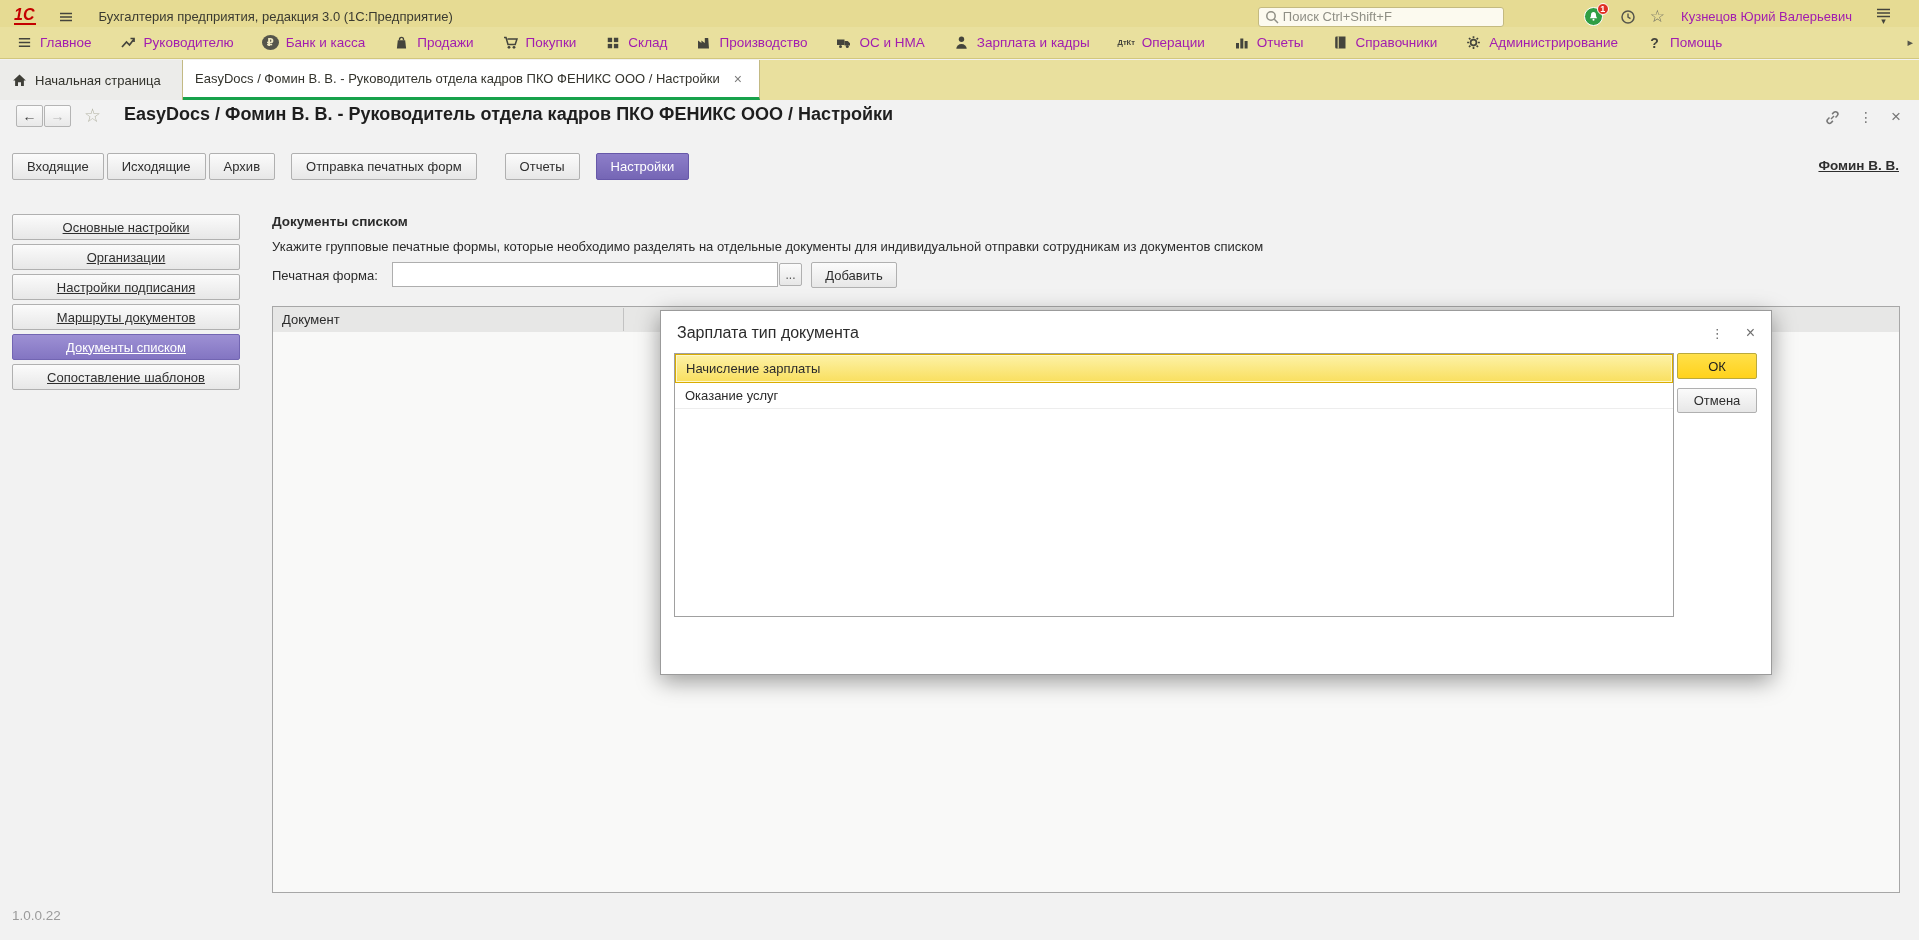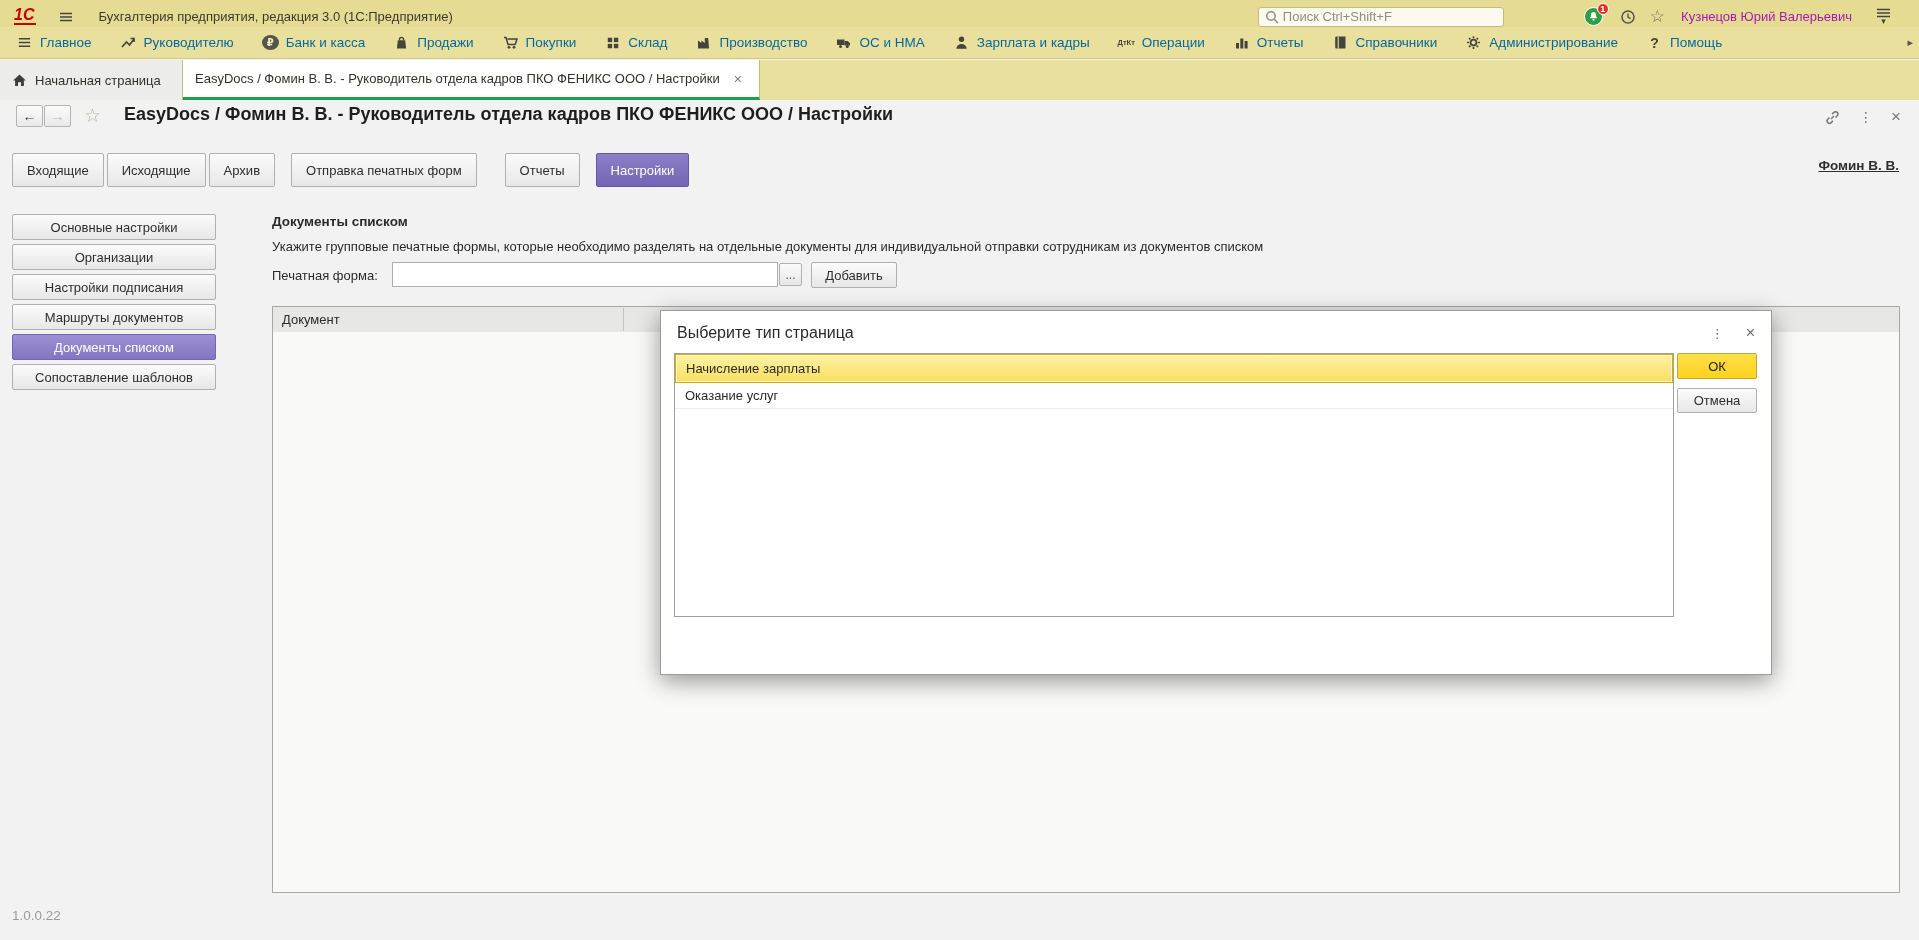--- a/index.html
+++ b/index.html
@@ -20,21 +20,21 @@
   .badge { position:absolute; top:-4px; right:-5px; min-width:12px; height:12px; border-radius:50%; background:#e03024; color:#fff; font-size:9px; font-weight:bold; display:flex; align-items:center; justify-content:center; border:1px solid #fff; }
   .tb-ic { margin-left:16px; display:inline-flex; align-items:center; color:#55554b; }
   .tb-star { margin-left:14px; font-size:17px; color:#6e6e62; line-height:16px; }
   .tb-user { margin-left:16px; color:#a21caf; }
   .tb-menu { margin-left:24px; display:inline-flex; flex-direction:column; align-items:center; line-height:7px; color:#44443c; }
   .tb-menu .caret { font-size:9px; }
 
   .menubar { position:absolute; left:0; top:27px; width:1919px; height:32px; background:#e9e09e; display:flex; align-items:center; padding-left:16px; border-bottom:1px solid #d2c77e; }
   .menu-item { display:inline-flex; align-items:center; margin-right:28px; cursor:default; }
   .menu-item .mi-icon { display:inline-flex; width:17px; justify-content:center; margin-right:7px; }
-  .menu-item .mi-label { color:#0369a1; font-size:13.5px; }
+  .menu-item .mi-label { color:#a21caf; font-size:13.5px; }
   .menu-overflow { position:absolute; right:6px; top:9px; font-size:11px; color:#55554b; }
   .ic-circle { width:15px; height:15px; border-radius:50%; background:#55554b; color:#efe8c0; font-size:10px; font-weight:bold; display:inline-flex; align-items:center; justify-content:center; }
   .ic-dtkt { display:inline-block; width:17px; font-size:7.5px; font-weight:bold; color:#44443c; line-height:7px; }
   .ic-dtkt i { display:block; font-style:normal; }
   .ic-dtkt i:last-child { text-align:right; }
   .ic-help { font-size:14px; font-weight:bold; color:#44443c; }
 
   
   .tabbar { position:absolute; left:0; top:60px; width:1919px; height:40px; background:#e9e09e; display:flex; align-items:stretch; }
   .tab { display:flex; align-items:center; padding:0 12px; font-size:13px; color:#33332c; border-right:1px solid #c3ba84; }
@@ -47,32 +47,32 @@
   .navbtn { position:absolute; width:27px; height:22px; background:linear-gradient(#fbfbfb,#e9e9e9); border:1px solid #b4b4b4; border-radius:2px; display:flex; align-items:center; justify-content:center; font-size:14px; color:#3c3c3c; }
   #btn-back { left:16px; top:105px; }
   #btn-fwd  { left:44px; top:105px; color:#b5b5b5; }
   .fav-star { position:absolute; left:84px; top:104px; font-size:19px; color:#b3b3a3; }
   .page-title { position:absolute; left:124px; top:104px; font-size:18px; font-weight:bold; color:#1e1e1e; }
   .ph-icons { position:absolute; right:18px; top:107px; display:flex; align-items:center; gap:18px; color:#767676; }
   .ph-icons .more { font-size:14px; }
   .ph-icons .close { font-size:17px; }
 
   
-  .btn { display:inline-flex; align-items:center; justify-content:center; background:linear-gradient(#fbfbfb,#e7e7e7); border:1px solid #b0b0b0; border-radius:2px; color:#2e2e2e; font-size:13px; height:34px; }
+  .btn { display:inline-flex; align-items:center; justify-content:center; background:linear-gradient(#fbfbfb,#e7e7e7); border:1px solid #b0b0b0; border-radius:2px; color:#2e2e2e; font-size:13px; height:27px; }
   .navrow { position:absolute; left:12px; top:153px; display:flex; }
   .navrow .btn { padding:0 14px; }
   .navrow .g3 { margin-right:3px; }
   .navrow .g16 { margin-right:16px; }
   .navrow .g20 { margin-right:28px; }
   .btn.purple { background:linear-gradient(#8d7ec9,#7566b5); border-color:#6758a9; color:#fff; }
   .user-link { position:absolute; right:20px; top:158px; font-size:13.5px; font-weight:bold; color:#2e2e2e; text-decoration:underline; cursor:pointer; }
 
   
   .sidebar { position:absolute; left:12px; top:214px; display:flex; flex-direction:column; gap:4px; }
-  .sidebar .btn { width:204px; height:26px; }
+  .sidebar .btn { width:228px; height:26px;text-decoration:underline; }
   .sidebar .btn.active { background:linear-gradient(#9d90d4,#8375c2); border-color:#7265b2; color:#fff; }
 
   
   .content-heading { position:absolute; left:272px; top:214px; font-size:13.5px; font-weight:bold; color:#2b2b2b; }
   .content-desc { position:absolute; left:272px; top:239px; font-size:13px; color:#2b2b2b; }
   .form-label { position:absolute; left:272px; top:268px; font-size:13px; color:#2b2b2b; }
   .form-input { position:absolute; left:392px; top:262px; width:386px; height:25px; border:1px solid #aeaeae; background:#fff; font-family:inherit; font-size:13px; padding:0 6px; }
   .btn-ellipsis { position:absolute; left:779px; top:263px; width:23px; height:23px; font-size:12px; color:#555; }
   .btn-add { position:absolute; left:811px; top:262px; width:86px; height:26px; }
 
@@ -331,21 +331,21 @@
 
 <div class="table-head">
   <span class="col">Документ</span>
   <span class="col-div"></span>
 </div>
 <div class="table-body"></div>
 
 <div class="version">1.0.0.22</div>
 
 <div class="modal">
-  <div class="modal-title">Выберите тип страница</div>
+  <div class="modal-title">Зарплата тип документа</div>
   <div class="modal-icons">
     <span class="more">⋮</span>
     <span class="close">×</span>
   </div>
   <div class="modal-list">
     <div class="mrow selected">Начисление зарплаты</div>
     <div class="mrow">Оказание услуг</div>
   </div>
   <button class="modal-ok">ОК</button>
   <button class="btn modal-cancel">Отмена</button>

